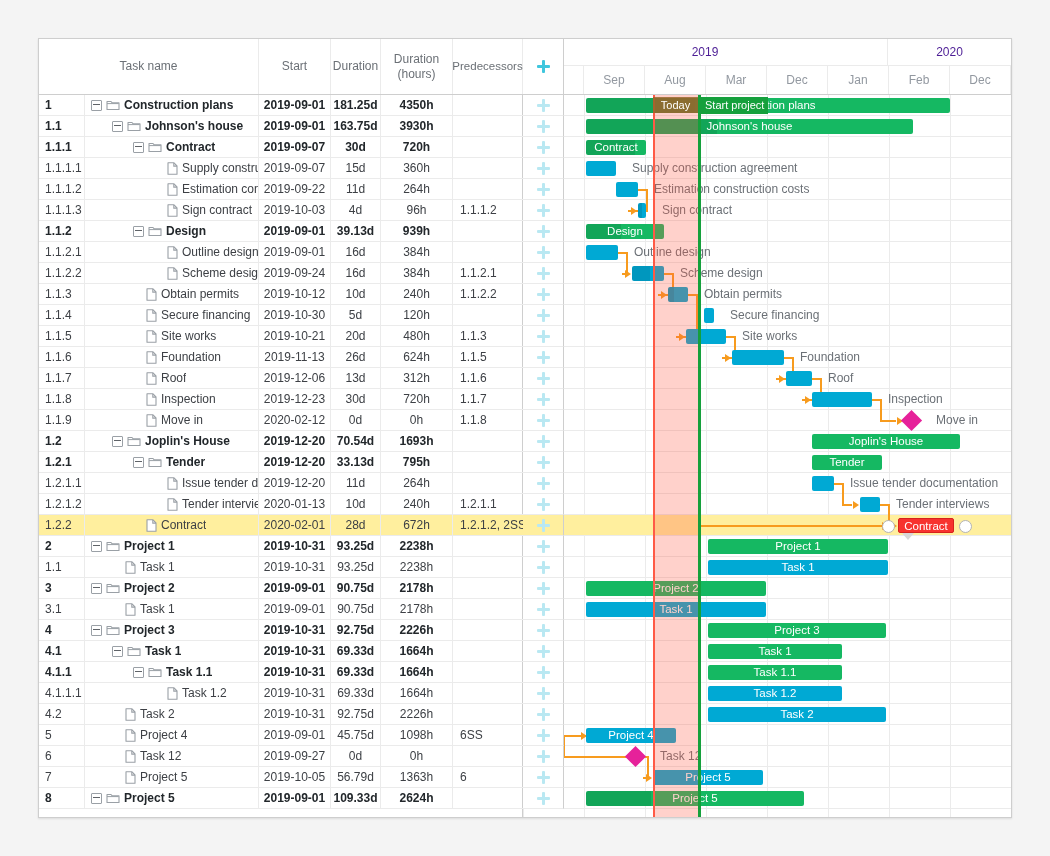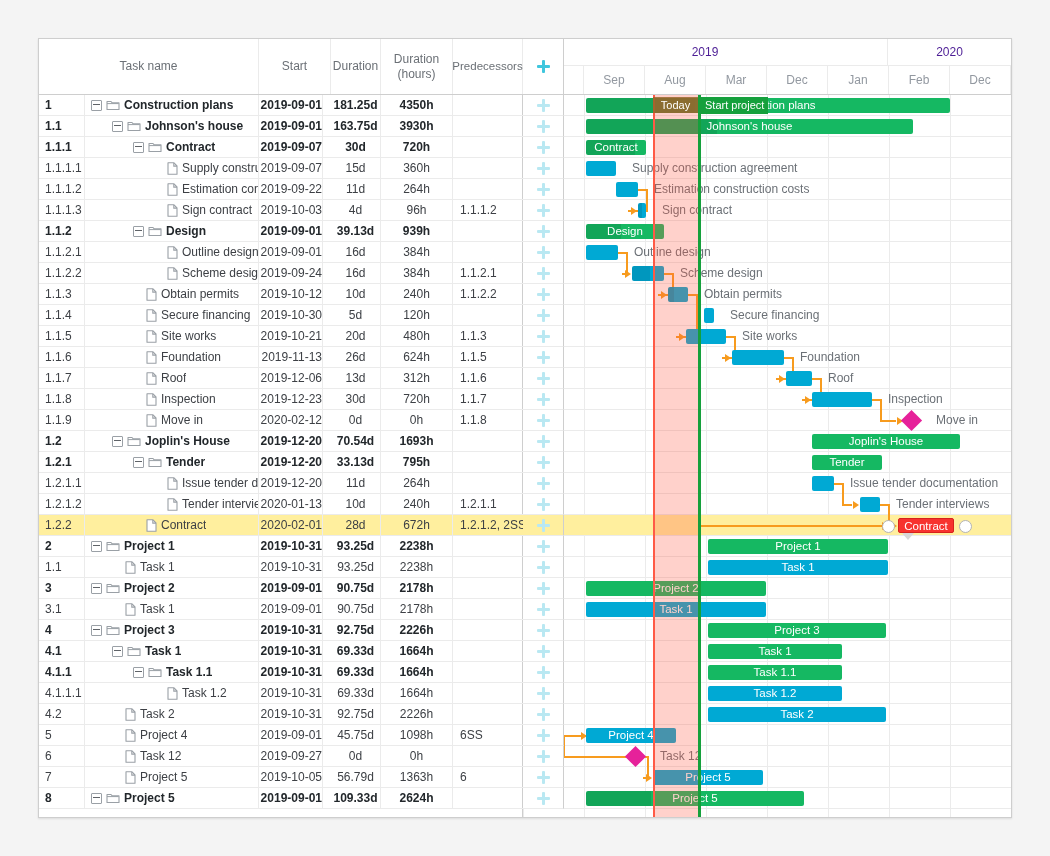--- a/index.html
+++ b/index.html
@@ -24,21 +24,21 @@
   .gh-plus{position:absolute;top:0;height:55px;width:41px;box-sizing:border-box;
       display:flex;align-items:center;justify-content:center;}
 
   .row{position:absolute;left:0;width:484px;height:21px;box-sizing:border-box;
        border-bottom:1px solid #ebebeb;}
   .row.sel{background:#ffef9e;}
   .cell{position:absolute;top:0;height:20px;line-height:20px;font-size:12px;color:#3d4045;
         box-sizing:border-box;border-right:1px solid #ebebeb;overflow:hidden;white-space:nowrap;}
   .c-wbs{left:0;width:46px;padding-left:6px;}
   .c-name{left:46px;width:174px;}
-  .c-start{left:212px;width:72px;text-align:right;}
+  .c-start{left:220px;width:72px;text-align:center;}
   .c-dur{left:292px;width:50px;text-align:center;}
   .c-durh{left:342px;width:72px;text-align:center;}
   .c-pred{left:414px;width:70px;padding-left:7px;border-right:none;}
   .b .cell{font-weight:bold;color:#22272b;}
 
   .nm{display:inline-flex;align-items:center;gap:4px;height:20px;overflow:hidden;}
   .tgl{width:9px;height:9px;border:1px solid #9aa0a6;border-radius:1px;background:#fff;
        position:relative;display:inline-block;flex:0 0 auto;}
   .tgl:after{content:"";position:absolute;left:1px;right:1px;top:3px;height:1px;background:#5f6368;}
   .tgl.sp{border:none;background:none;}

